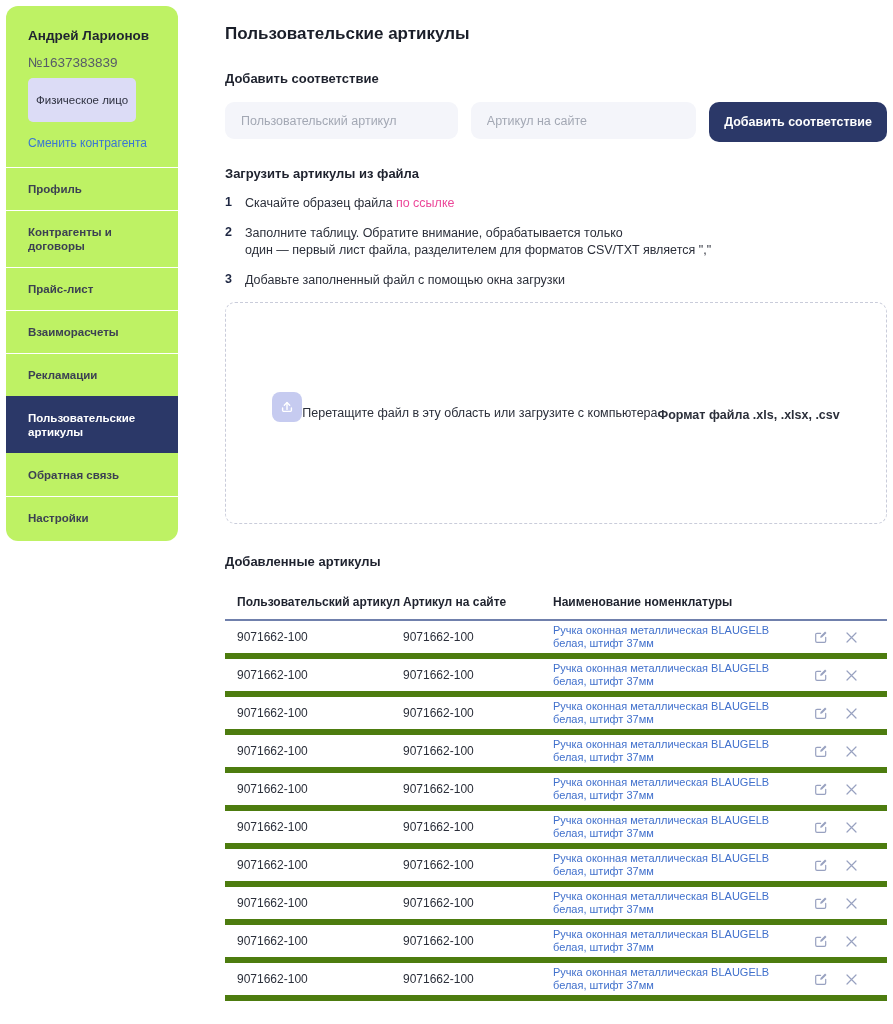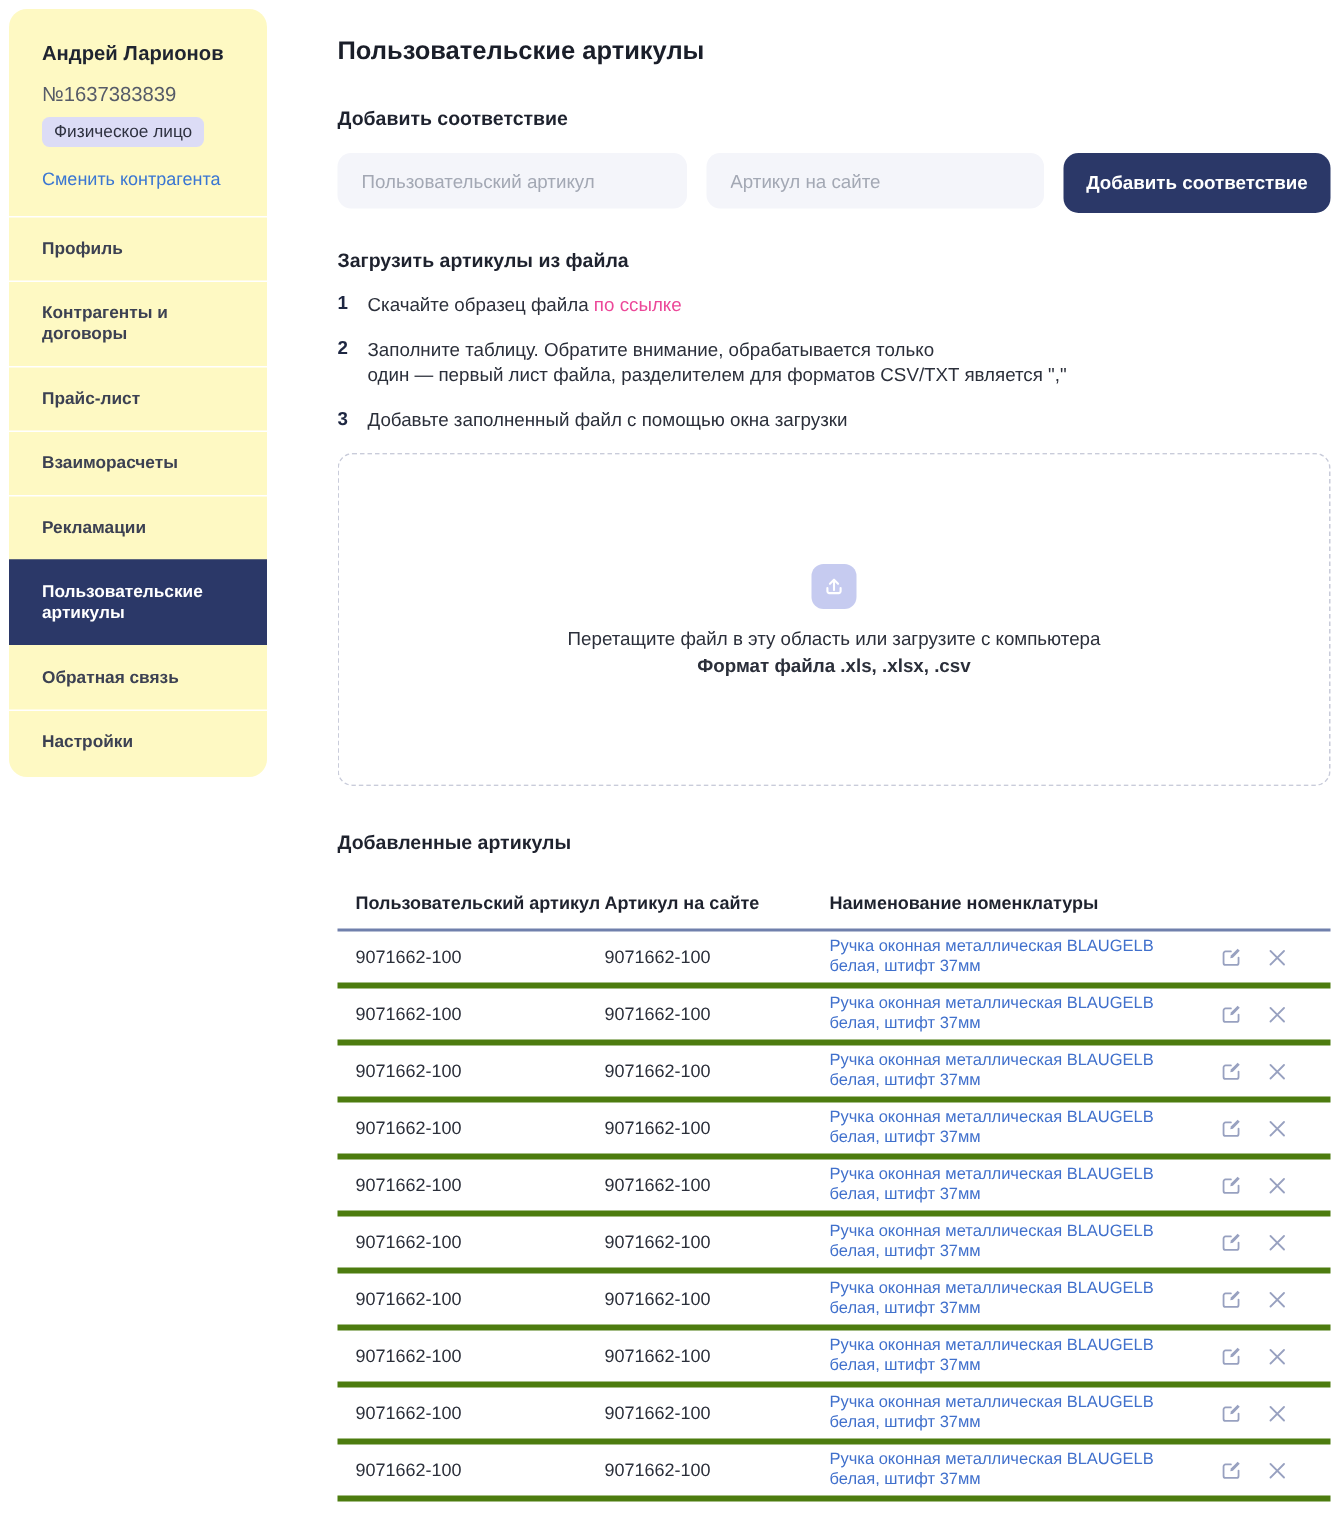--- a/index.html
+++ b/index.html
@@ -1,27 +1,27 @@
 <!DOCTYPE html>
 <html lang="ru"><head>
 <meta charset="utf-8">
 <style>
   * { margin:0; padding:0; box-sizing:border-box; }
   html,body { width:893px; height:1024px; background:#ffffff;
     font-family:"Liberation Sans","DejaVu Sans",sans-serif; color:#2b2f3a; }
   body { position:relative; overflow:hidden; }
 
   
-  .sidebar { position:absolute; left:6px; top:6px; width:172px; background:#fef9c3;
+  .sidebar { position:absolute; left:6px; top:6px; width:172px; background:#bef264;
     border-radius:12px; overflow:hidden; padding-bottom:2px; }
   .user-block { padding:22px 20px 16px 22px; }
   .user-name { font-size:13.5px; font-weight:700; color:#1f2430; }
   .user-number { margin-top:12px; font-size:13.5px; color:#565b68; }
   .user-badge { display:inline-block; margin-top:8px; background:#dcdcf6; color:#2e3140;
-    font-size:11.5px; padding:4px 8px; border-radius:5px; }
+    font-size:11.5px; padding:16px 8px; border-radius:5px; }
   .change-link { display:inline-block; margin-top:14px; font-size:12px; color:#3a76d2;
     text-decoration:none; cursor:pointer; }
   .menu { list-style:none; }
   .menu li { border-top:1px solid #ffffff; padding:14px 20px 14px 22px; font-size:11.5px;
     font-weight:700; color:#3c4152; line-height:14px; cursor:pointer; }
   .menu li.active { background:#2b3868; color:#ffffff; border-top-color:#2b3868; }
   .menu li.after-active { border-top-color:transparent; }
 
   
   .main { position:absolute; left:225px; top:0; width:662px; }
@@ -39,31 +39,31 @@
     border-radius:10px; font-size:12.5px; font-weight:700; font-family:inherit; cursor:pointer; }
 
   .h-upload { margin-top:24px; }
   .steps { margin-top:14px; }
   .step { display:flex; margin-bottom:13px; }
   .step-num { width:20px; flex:0 0 20px; font-size:12.5px; font-weight:700; color:#1e2742; }
   .step-text { font-size:12.5px; line-height:17px; color:#2b2f3a; white-space:pre-line; }
   .inline-link { color:#ec4899; text-decoration:none; cursor:pointer; }
 
   .dropzone { margin-top:12px; height:222px; border:1px dashed #c9ccda; border-radius:10px;
-    display:flex; flex-direction:column; align-items:center; justify-content:center; cursor:pointer; }
+    display:flex; flex-direction:row; align-items:center; justify-content:center; cursor:pointer; }
   .upload-badge { width:30px; height:30px; border-radius:8px; background:#c6cbf0;
     display:flex; align-items:center; justify-content:center; margin-bottom:13px; }
   .drop-line1 { font-size:12.5px; color:#2b2f3a; }
   .drop-line2 { margin-top:4px; font-size:12.5px; color:#2b2f3a; text-align:center;font-weight:bold; }
 
   .h-table { margin-top:30px; }
   .table { margin-top:16px; }
   .thead { display:flex; align-items:center; height:36px; border-bottom:2px solid #7080ac;
     font-size:12px; font-weight:700; color:#1e222e; }
-  .trow { display:flex; align-items:center; height:38px; border-bottom:4px solid #4d7c0f; }
+  .trow { display:flex; align-items:center; height:38px; border-bottom:6px solid #4d7c0f; }
   .c1 { width:178px; flex:0 0 178px; padding-left:12px; font-size:12px; }
   .c2 { width:150px; flex:0 0 150px; font-size:12px; }
   .c3 { flex:1; padding-right:8px; }
   .c4 { width:74px; flex:0 0 74px; display:flex; align-items:center; gap:15px; color:#98a1c0; }
   .name-link { font-size:11px; line-height:13px; color:#4070cc; text-decoration:none;
     display:inline-block; cursor:pointer; }
   .icon-btn { display:inline-flex; cursor:pointer; color:#98a1c0; }
   .icon-btn svg { display:block; }
 </style>
 </head>

